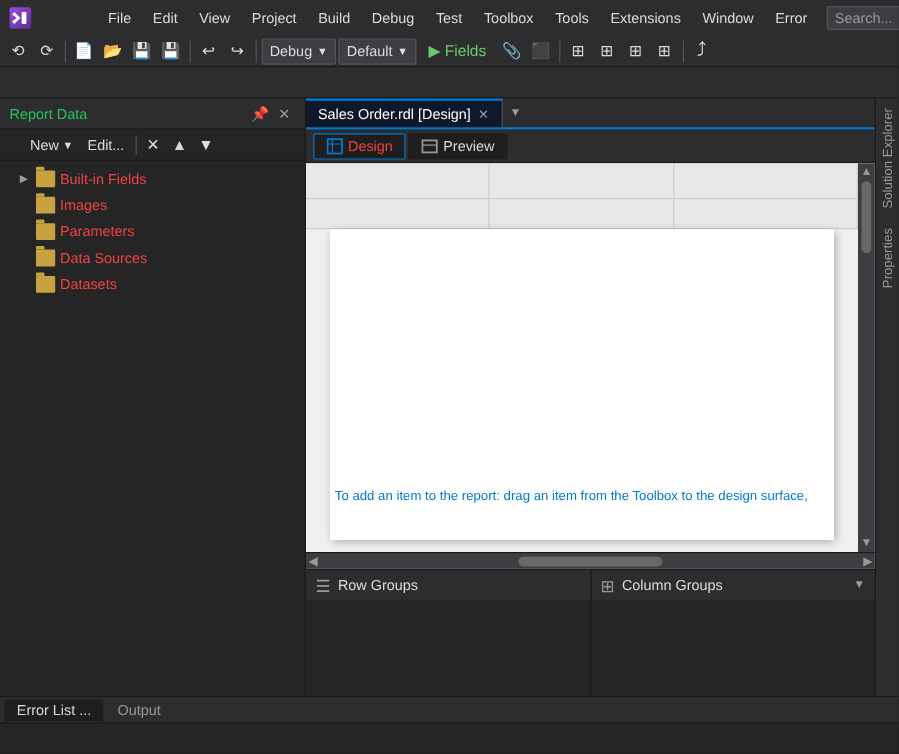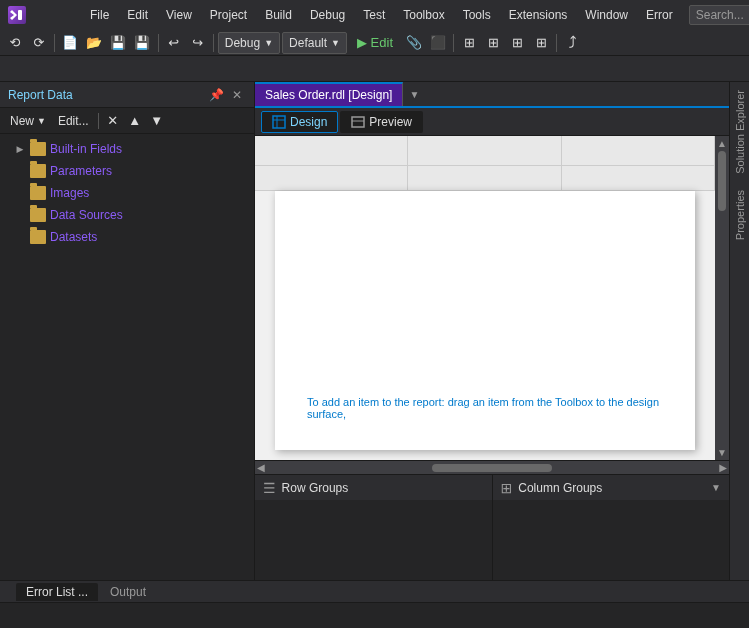--- a/index.html
+++ b/index.html
@@ -141,21 +141,21 @@
       height: 26px;
       background: #2d2d30;
       display: flex;
       align-items: center;
       padding: 0 8px;
       border-bottom: 1px solid #1a1a1a;
       gap: 4px;
     }
     .panel-title {
       font-size: 12px;
-      color: #7dd3fc;
+      color: #22c55e;
       flex: 1;
       font-weight: 500;
     }
     .panel-icons {
       display: flex;
       gap: 2px;
     }
     .panel-icon-btn {
       width: 18px;
       height: 18px;
@@ -165,21 +165,21 @@
       cursor: pointer;
       color: #999;
       font-size: 12px;
       border-radius: 2px;
     }
 
     .panel-toolbar {
       height: 26px;
       display: flex;
       align-items: center;
-      padding: 0 5px;
+      padding: 0 20px;
       gap: 2px;
       border-bottom: 1px solid #1a1a1a;
     }
     .pt-btn {
       display: flex;
       align-items: center;
       gap: 3px;
       padding: 2px 5px;
       cursor: pointer;
       border-radius: 2px;
@@ -236,21 +236,21 @@
       position: absolute;
       top: -3px;
       left: 0;
       width: 7px;
       height: 3px;
       background: #c8a141;
       border-radius: 1px 1px 0 0;
     }
     .tree-label {
       font-size: 12px;
-      color: #8b5cf6;
+      color: #ef4444;
     }
 
     
     .right-panel {
       flex: 1;
       display: flex;
       flex-direction: column;
       background: #1e1e1e;
     }
     .tab-bar {
@@ -268,24 +268,23 @@
       cursor: pointer;
       border-top: 1px solid #555;
       border-right: 1px solid #555;
       background: #1e1e1e;
       color: #dcdcdc;
       font-size: 12px;
       height: 24px;
       margin-right: 1px;
     }
     .tab.active {
-      background: #4c1d95;
+      background: #0f172a;
       border-top: 2px solid #007acc;
       color: #ffffff;
-      flex-direction: column;
     }
     .tab-close {
       font-size: 11px;
       color: #999;
       cursor: pointer;
     }
     .tab-overflow {
       width: 20px;
       height: 24px;
       display: flex;
@@ -314,36 +313,36 @@
       border: 1px solid transparent;
       border-radius: 2px;
       color: #dcdcdc;
       font-size: 12px;
       height: 22px;
       background: #1e1e1e;
     }
     .design-tab-btn.active {
       background: #1e1e1e;
       border-color: #007acc;
-      color: #7dd3fc;
+      color: #ef4444;
     }
 
     .canvas-area {
       position: absolute;
       top: 55px;
       left: 20px;
       right: 20px;
       bottom: 10px;
       background: white;
       box-shadow: 2px 2px 8px rgba(0,0,0,0.3);
     }
     .canvas-hint {
       position: absolute;
       bottom: 30px;
-      left: 32px;
+      left: 4px;
       font-size: 11px;
       color: #007acc;
     }
 
     .h-scrollbar {
       height: 14px;
       background: #3e3e42;
       display: flex;
       align-items: center;
       padding: 0 2px;
@@ -413,21 +412,21 @@
       background: #252526;
       border-top: 1px solid #1a1a1a;
       display: flex;
       flex-direction: column;
     }
     .bottom-tabs {
       height: 22px;
       display: flex;
       align-items: center;
       background: #2d2d30;
-      padding: 0 16px;
+      padding: 0 4px;
       gap: 2px;
       border-bottom: 1px solid #1a1a1a;
     }
     .bottom-tab {
       padding: 2px 10px;
       font-size: 12px;
       color: #999;
       cursor: pointer;
       border-radius: 2px 2px 0 0;
     }
@@ -498,21 +497,21 @@
   <div class="tb-btn">↪</div>
   <div class="tb-sep"></div>
   <div class="tb-dropdown">
     <span>Debug</span>
     <span style="font-size:9px;">▼</span>
   </div>
   <div class="tb-dropdown">
     <span>Default</span>
     <span style="font-size:9px;">▼</span>
   </div>
-  <div class="tb-btn" style="gap:4px; padding: 0 8px; color:#68c96e; font-weight:500;">▶ Edit</div>
+  <div class="tb-btn" style="gap:4px; padding: 0 8px; color:#68c96e; font-weight:500;">▶ Fields</div>
   <div class="tb-btn">📎</div>
   <div class="tb-btn">⬛</div>
   <div class="tb-sep"></div>
   <div class="tb-btn">⊞</div>
   <div class="tb-btn">⊞</div>
   <div class="tb-btn">⊞</div>
   <div class="tb-btn">⊞</div>
   <div class="tb-sep"></div>
   <div class="tb-btn" style="font-size:16px;">⤴</div>
 </div>
@@ -549,27 +548,27 @@
       <div class="tree-item">
         <span style="width:4px;display:inline-block"></span>
         <span class="tree-arrow">▶</span>
         <div class="folder-icon"></div>
         <span class="tree-label">Built-in Fields</span>
       </div>
 
       <div class="tree-item">
         <span style="width:20px;display:inline-block"></span>
         <div class="folder-icon"></div>
-        <span class="tree-label">Parameters</span>
+        <span class="tree-label">Images</span>
       </div>
 
       <div class="tree-item">
         <span style="width:20px;display:inline-block"></span>
         <div class="folder-icon"></div>
-        <span class="tree-label">Images</span>
+        <span class="tree-label">Parameters</span>
       </div>
 
       <div class="tree-item">
         <span style="width:20px;display:inline-block"></span>
         <div class="folder-icon"></div>
         <span class="tree-label">Data Sources</span>
       </div>
 
       <div class="tree-item">
         <span style="width:20px;display:inline-block"></span>

